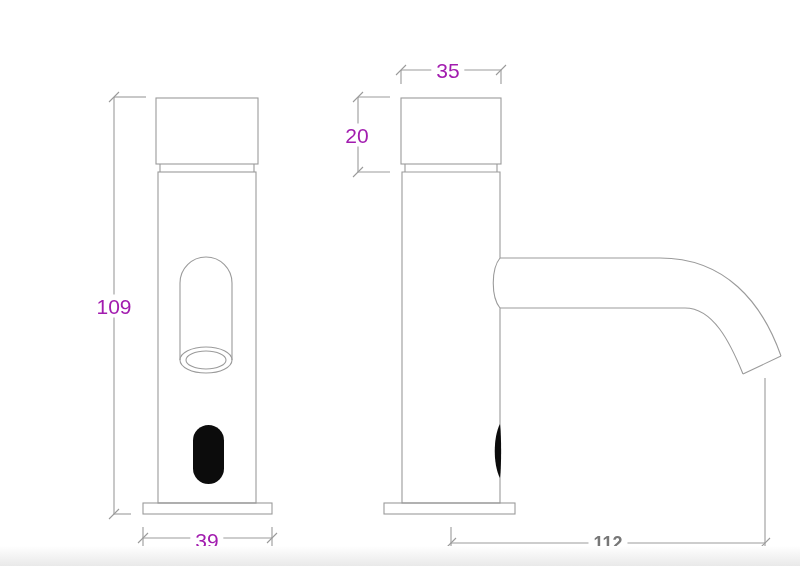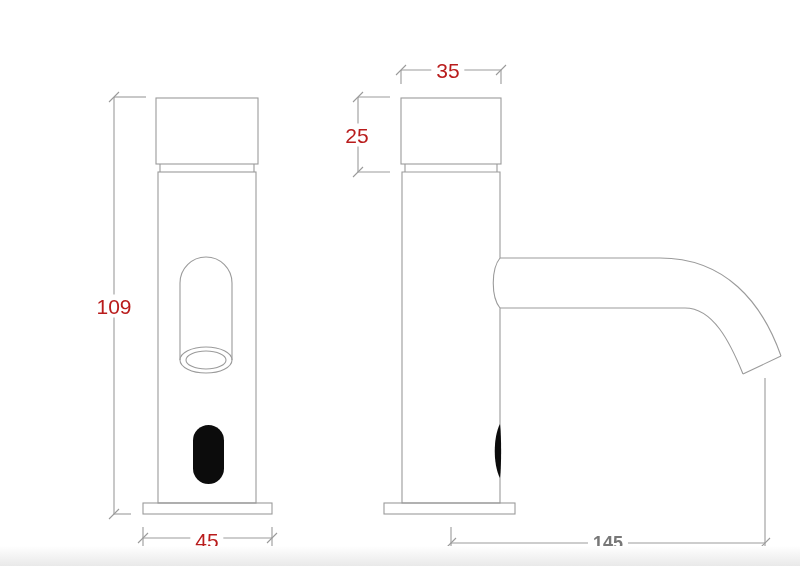--- a/index.html
+++ b/index.html
@@ -8,21 +8,21 @@
     width:800px;height:566px;
     background:#ffffff;
     overflow:hidden;
     font-family:"Liberation Sans", sans-serif;
   }
   svg{position:absolute;left:0;top:0;}
   .dim-label{
     position:absolute;
     transform:translate(-50%,-50%);
     background:#ffffff;
-    color:#b91c1c;
+    color:#a21caf;
     font-size:21px;
     line-height:1;
     padding:1px 5px;
     white-space:nowrap;
     user-select:none;
   }
   .dim-label.small{font-size:18px;color:#777;}
   .bottom-band{
     position:absolute;left:0;bottom:0;width:100%;height:20px;
     background:linear-gradient(#ffffff 0%, #f5f5f5 45%, #e9e9e9 100%);
@@ -92,22 +92,22 @@
         <path d="M765 378 V547"></path>
         <path d="M451 543 H765"></path>
         <path d="M446 548 L456 538 M760 548 L770 538"></path>
       </g>
 
     </g>
   </svg>
 
   <div class="dim-label" style="left:114px; top:306px;">109</div>
 
-  <div class="dim-label" style="left:207px; top:540px;">45</div>
+  <div class="dim-label" style="left:207px; top:540px;">39</div>
 
   <div class="dim-label" style="left:448px; top:70px;">35</div>
 
-  <div class="dim-label" style="left:357px; top:135px;">25</div>
+  <div class="dim-label" style="left:357px; top:135px;">20</div>
 
-  <div class="dim-label small" style="left:608px; top:543px; font-weight:600;">145</div>
+  <div class="dim-label small" style="left:608px; top:543px; font-weight:600;">112</div>
 
   <div class="bottom-band"></div>
 </div>
 
 </body></html>

